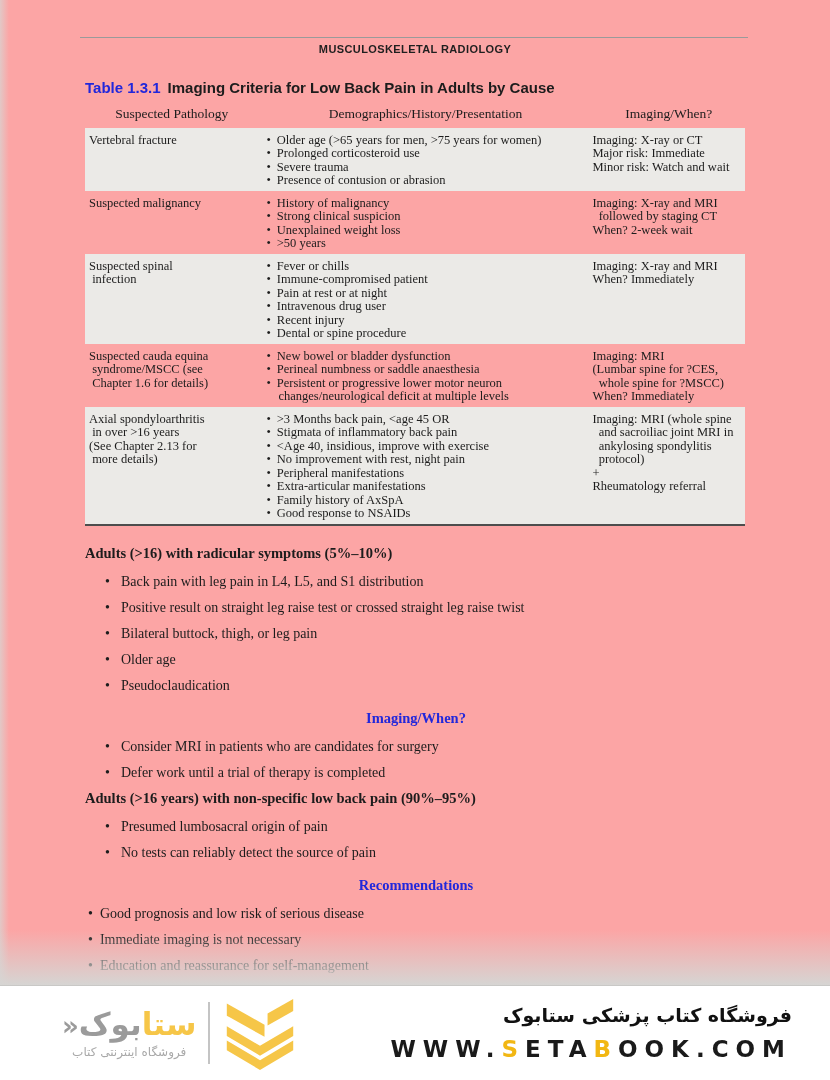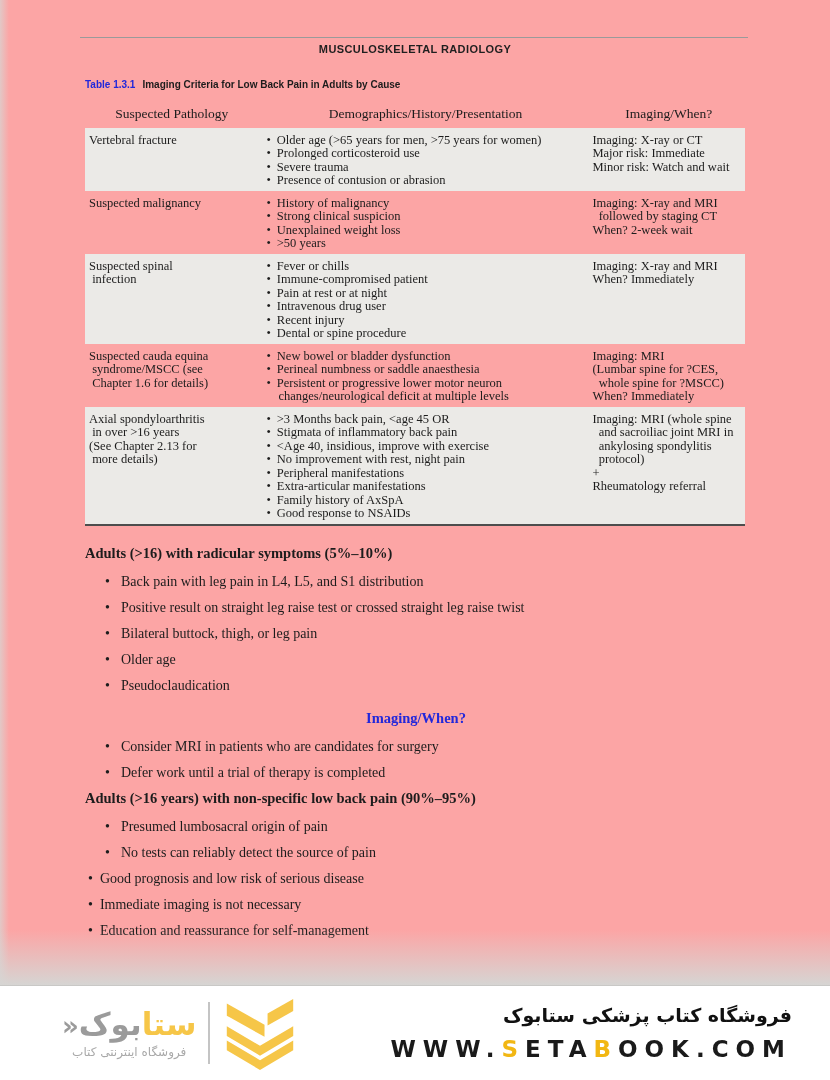--- a/index.html
+++ b/index.html
@@ -7,21 +7,21 @@
         font-family:"Liberation Serif","DejaVu Serif",serif;color:#1c1c1c;}
   .edge-left{position:absolute;left:0;top:0;width:9px;height:986px;
         background:linear-gradient(90deg,#d7d7d5,rgba(255,255,255,0));opacity:.7;}
   
   #top-rule{position:absolute;top:37px;left:80px;width:668px;height:1px;background:#9a9a9a;}
   #running-head{position:absolute;top:43px;left:0;right:0;text-align:center;
         font-family:"Liberation Sans","DejaVu Sans",sans-serif;font-weight:bold;
         font-size:11px;letter-spacing:.4px;color:#1f1f1f;}
   
   #table-title{position:absolute;top:79px;left:85px;width:680px;
-        font-family:"Liberation Sans","DejaVu Sans",sans-serif;font-weight:bold;font-size:10px;}
+        font-family:"Liberation Sans","DejaVu Sans",sans-serif;font-weight:bold;font-size:15px;}
   #table-title .tlabel{color:var(--blue,#2127db);margin-right:7px;}
   
   #lbp-table{position:absolute;top:102px;left:85px;width:660px;border-collapse:collapse;
         font-size:12.5px;line-height:13.5px;}
   #lbp-table th{font-weight:400;font-size:13.5px;text-align:center;padding:5px 0 7px 0;vertical-align:top;}
   #lbp-table th.c2{text-align:center;}
   #lbp-table th.c3{text-align:center;}
   #lbp-table td{vertical-align:top;padding:6px 0 3px 0;}
   #lbp-table tr.striped{background:var(--row-gray,#ebeae7);}
   #lbp-table{border-bottom:2.5px solid #4d4d4d;}
@@ -193,20 +193,21 @@
       <div class="blueheading">Imaging/When?</div>
       <div class="blist wide">
         <div class="bitem">Consider MRI in patients who are candidates for surgery</div>
         <div class="bitem">Defer work until a trial of therapy is completed</div>
       </div>
       <div class="bheading">Adults (&gt;16 years) with non-specific low back pain (90%–95%)</div>
       <div class="blist wide">
         <div class="bitem">Presumed lumbosacral origin of pain</div>
         <div class="bitem">No tests can reliably detect the source of pain</div>
       </div>
+      <div class="blueheading">Recommendations</div>
       <div class="blist narrow">
         <div class="bitem">Good prognosis and low risk of serious disease</div>
         <div class="bitem">Immediate imaging is not necessary</div>
         <div class="bitem">Education and reassurance for self-management</div>
       </div>
     </div>
 
   <div id="scan-bottom"></div>
 
   <div id="footer">

